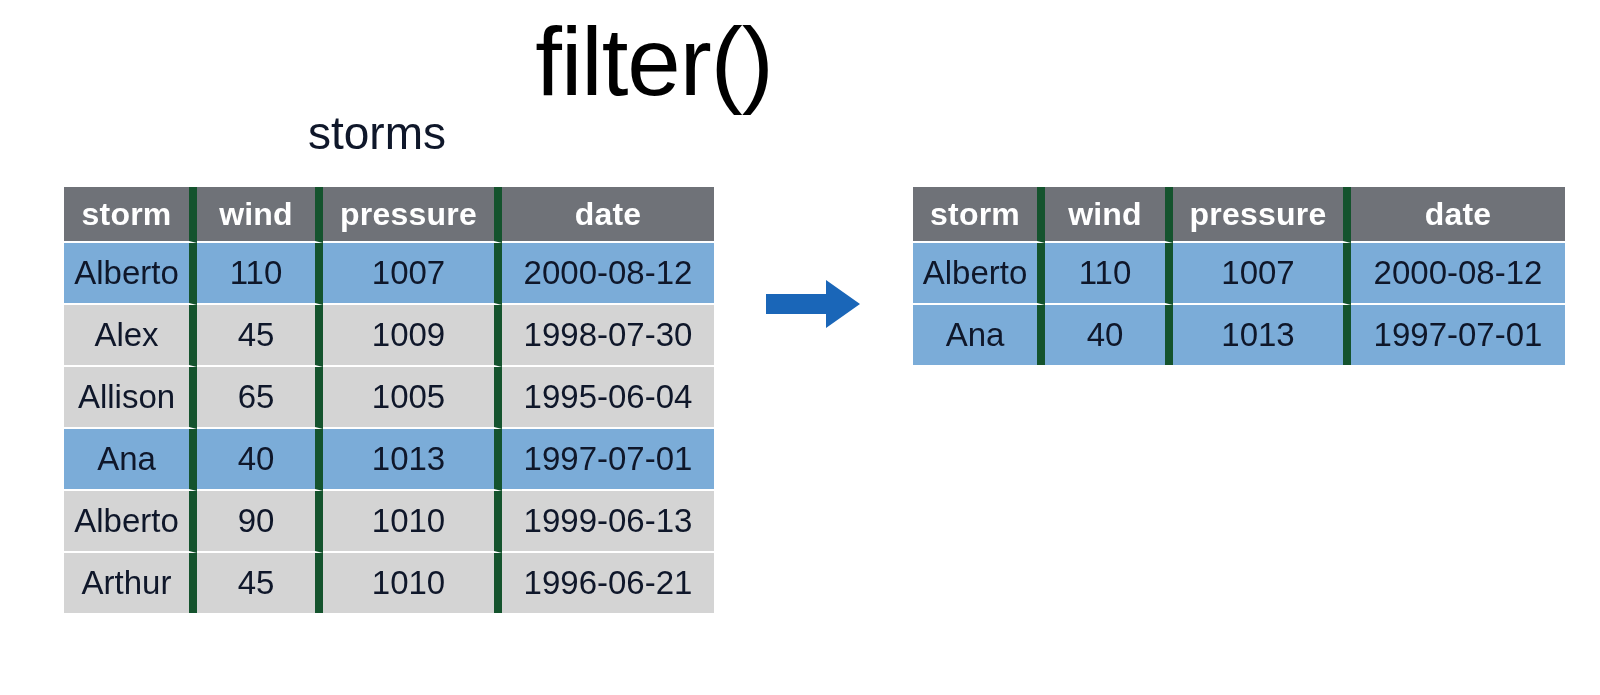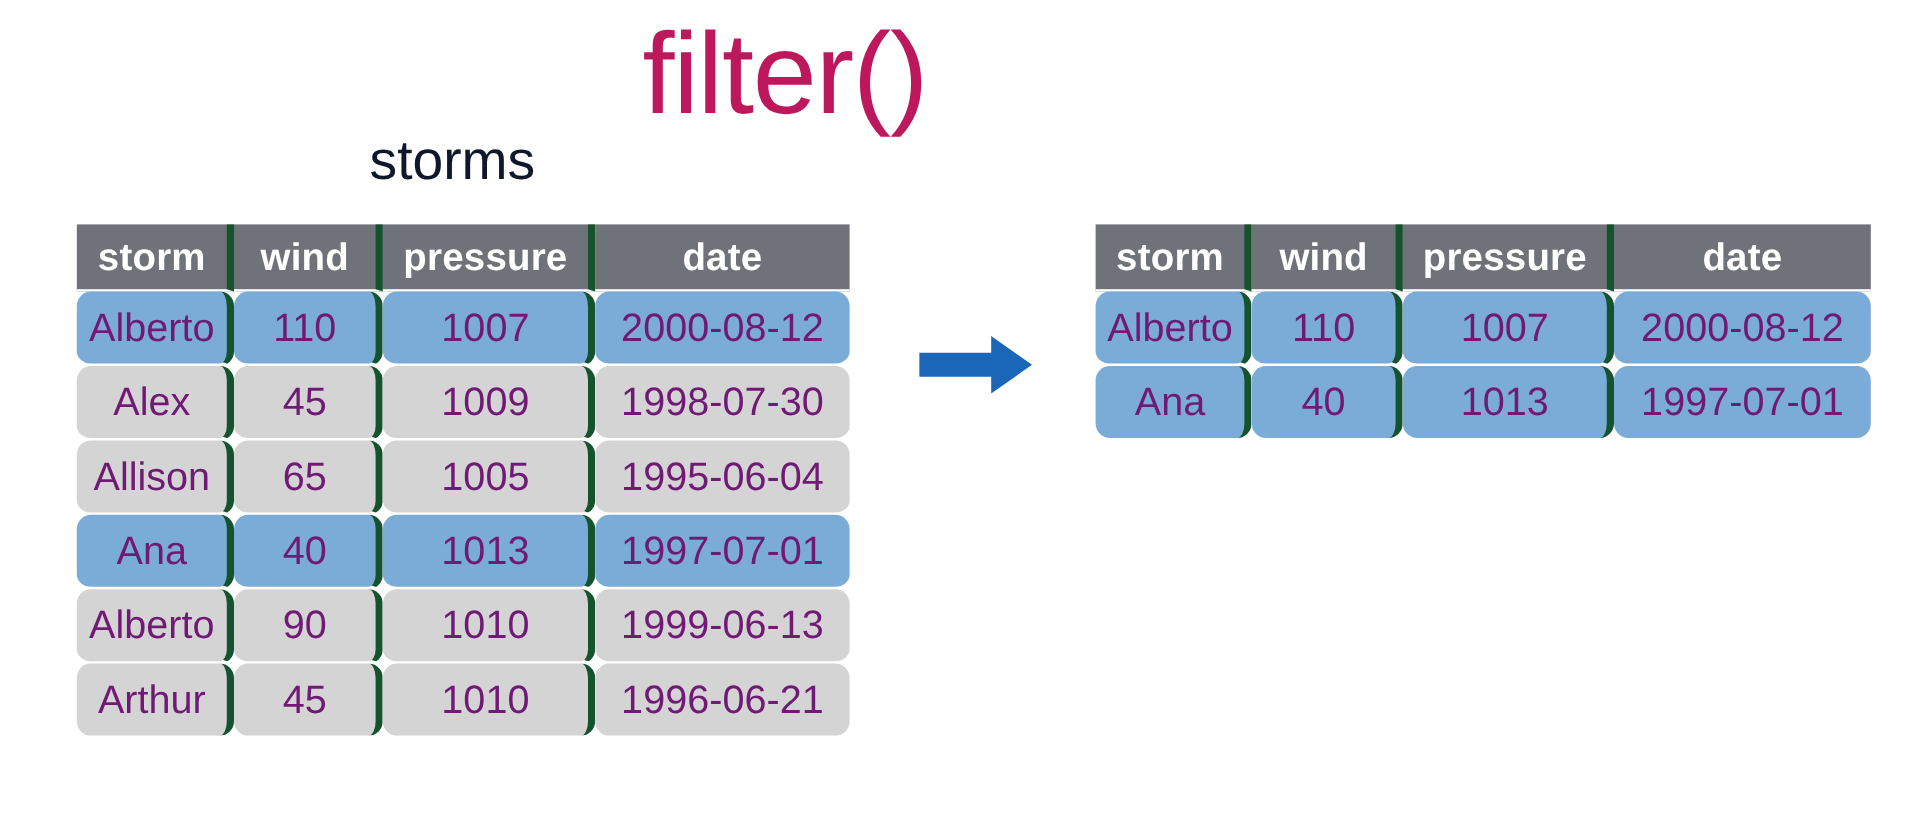--- a/index.html
+++ b/index.html
@@ -20,21 +20,21 @@
   #main-title {
     position: absolute;
     left: 0;
     top: 14px;
     width: 1308px;
     text-align: center;
     font-size: 96px;
     line-height: 1.0;
     font-weight: 400;
     letter-spacing: -1px;
-    color: #be185d;
+    color: #000000;
     white-space: pre;
   }
 
   
   #source-caption {
     position: absolute;
     left: 64px;
     top: 110px;
     width: 626px;
     text-align: center;
@@ -63,21 +63,21 @@
     top: 187px;
     width: 628px;
   }
 
   .data-table th,
   .data-table td {
     padding: 0;
     margin: 0;
     text-align: center;
     vertical-align: middle;
-    border-right: 6px solid #14532d;
+    border-right: 8px solid #14532d;
     border-bottom: 2px solid #ffffff;
     overflow: hidden;
     white-space: nowrap;
   }
   .data-table th:last-child,
   .data-table td:last-child {
     border-right: none;
   }
   .data-table tr:last-child td {
     border-bottom: none;
@@ -89,22 +89,21 @@
     color: #ffffff;
     font-weight: bold;
     font-size: 32px;
     letter-spacing: 0.2px;
   }
 
   .data-table tbody td {
     height: 60px;
     font-size: 33px;
     font-weight: 400;
-    color: #701a75;
-    border-radius: 12px;
+    color: #0f172a;
   }
 
   .row-normal td { background: #D4D4D4; margin-top: 20px; }
   .row-highlight td { background: #7BACD8; }
 
   
   #source-table .col-storm    { width: 125px; }
   #source-table .col-wind     { width: 118px; }
   #source-table .col-pressure { width: 171px; }
   #source-table .col-date     { width: 212px; }

